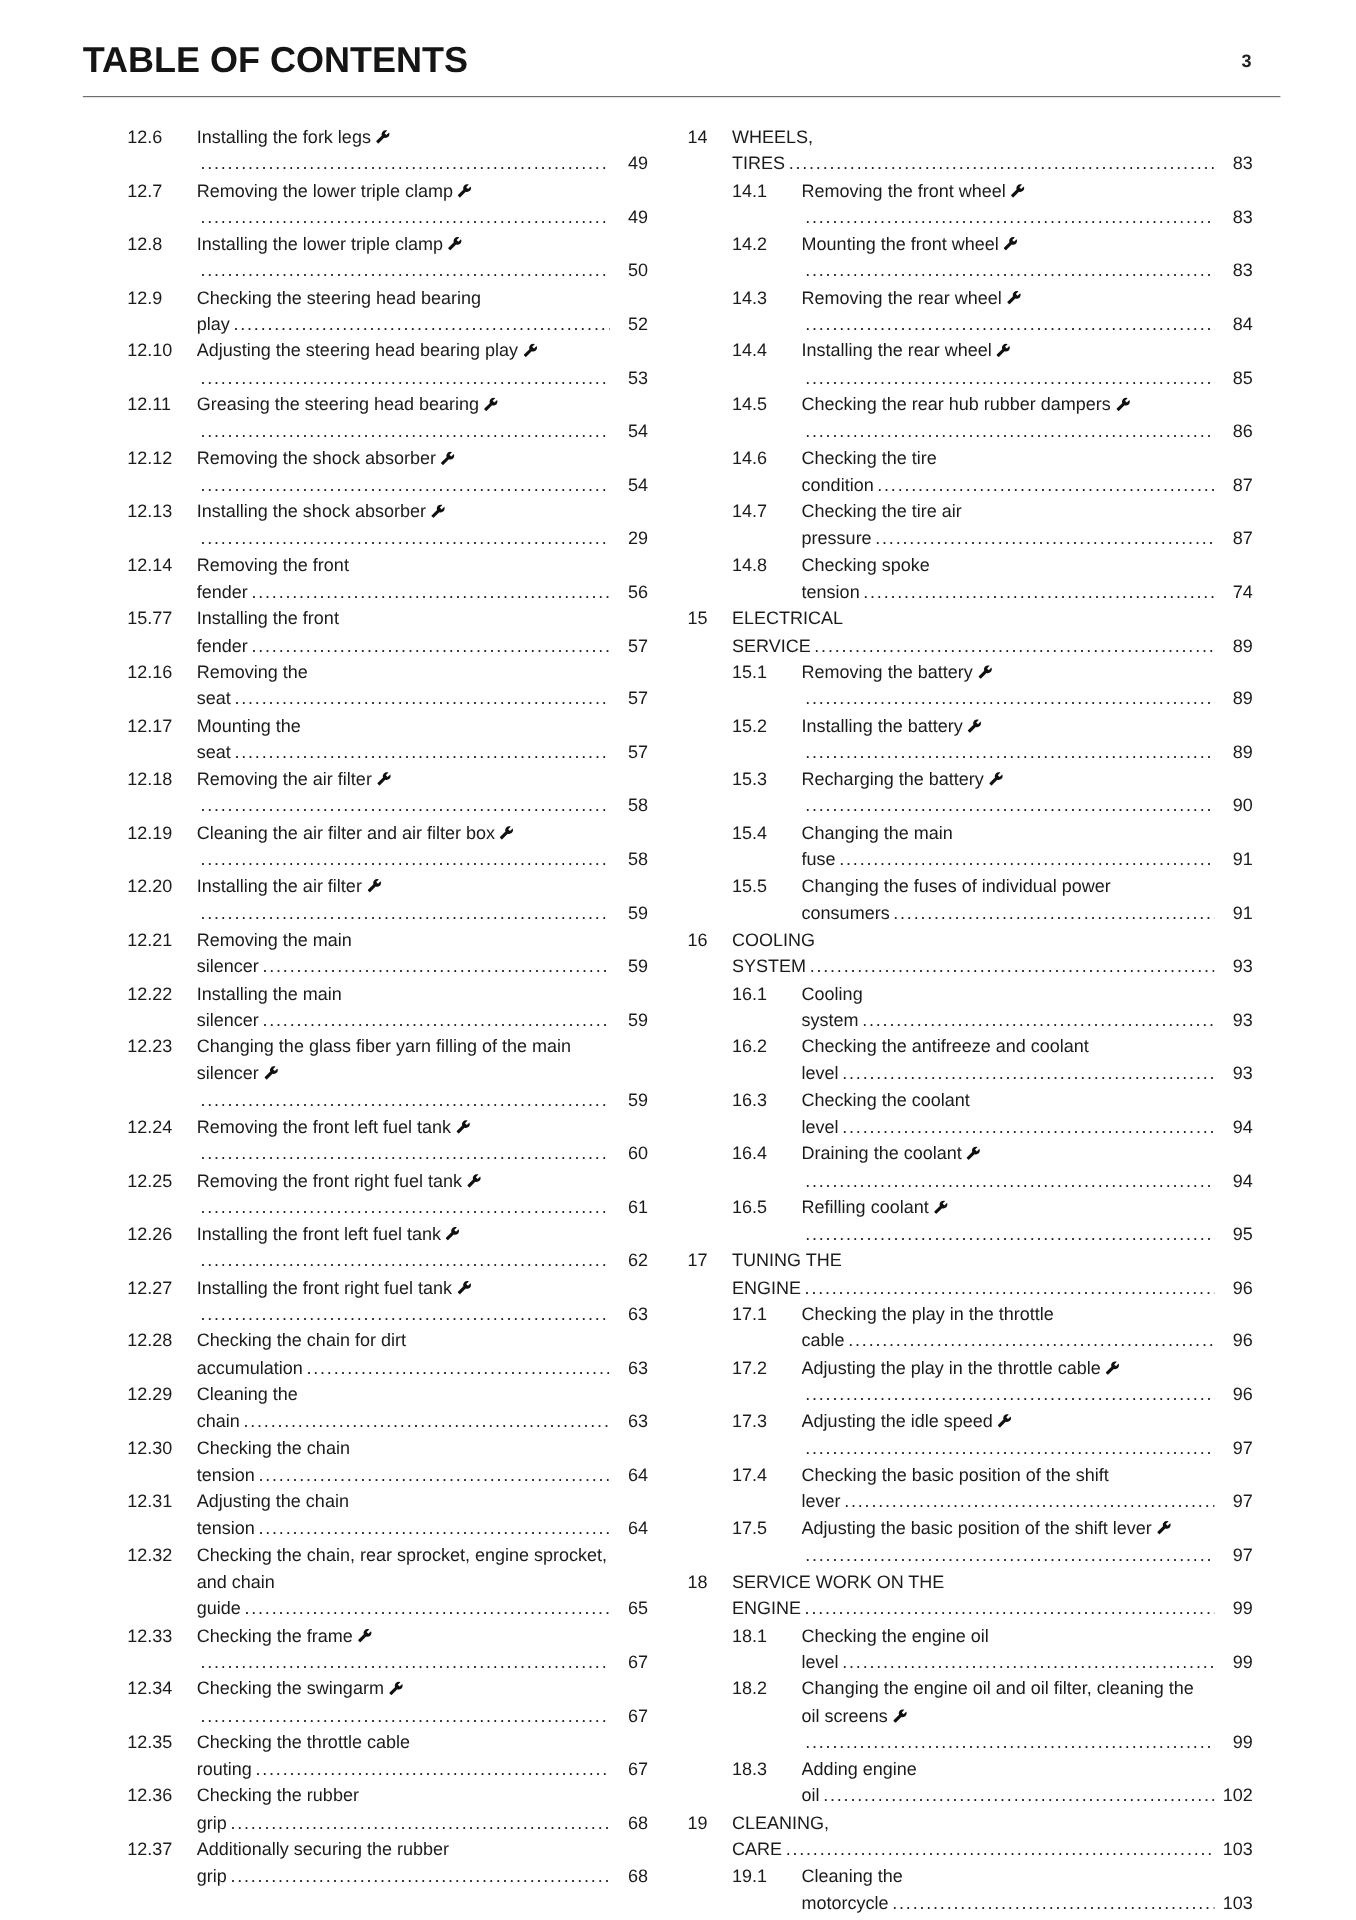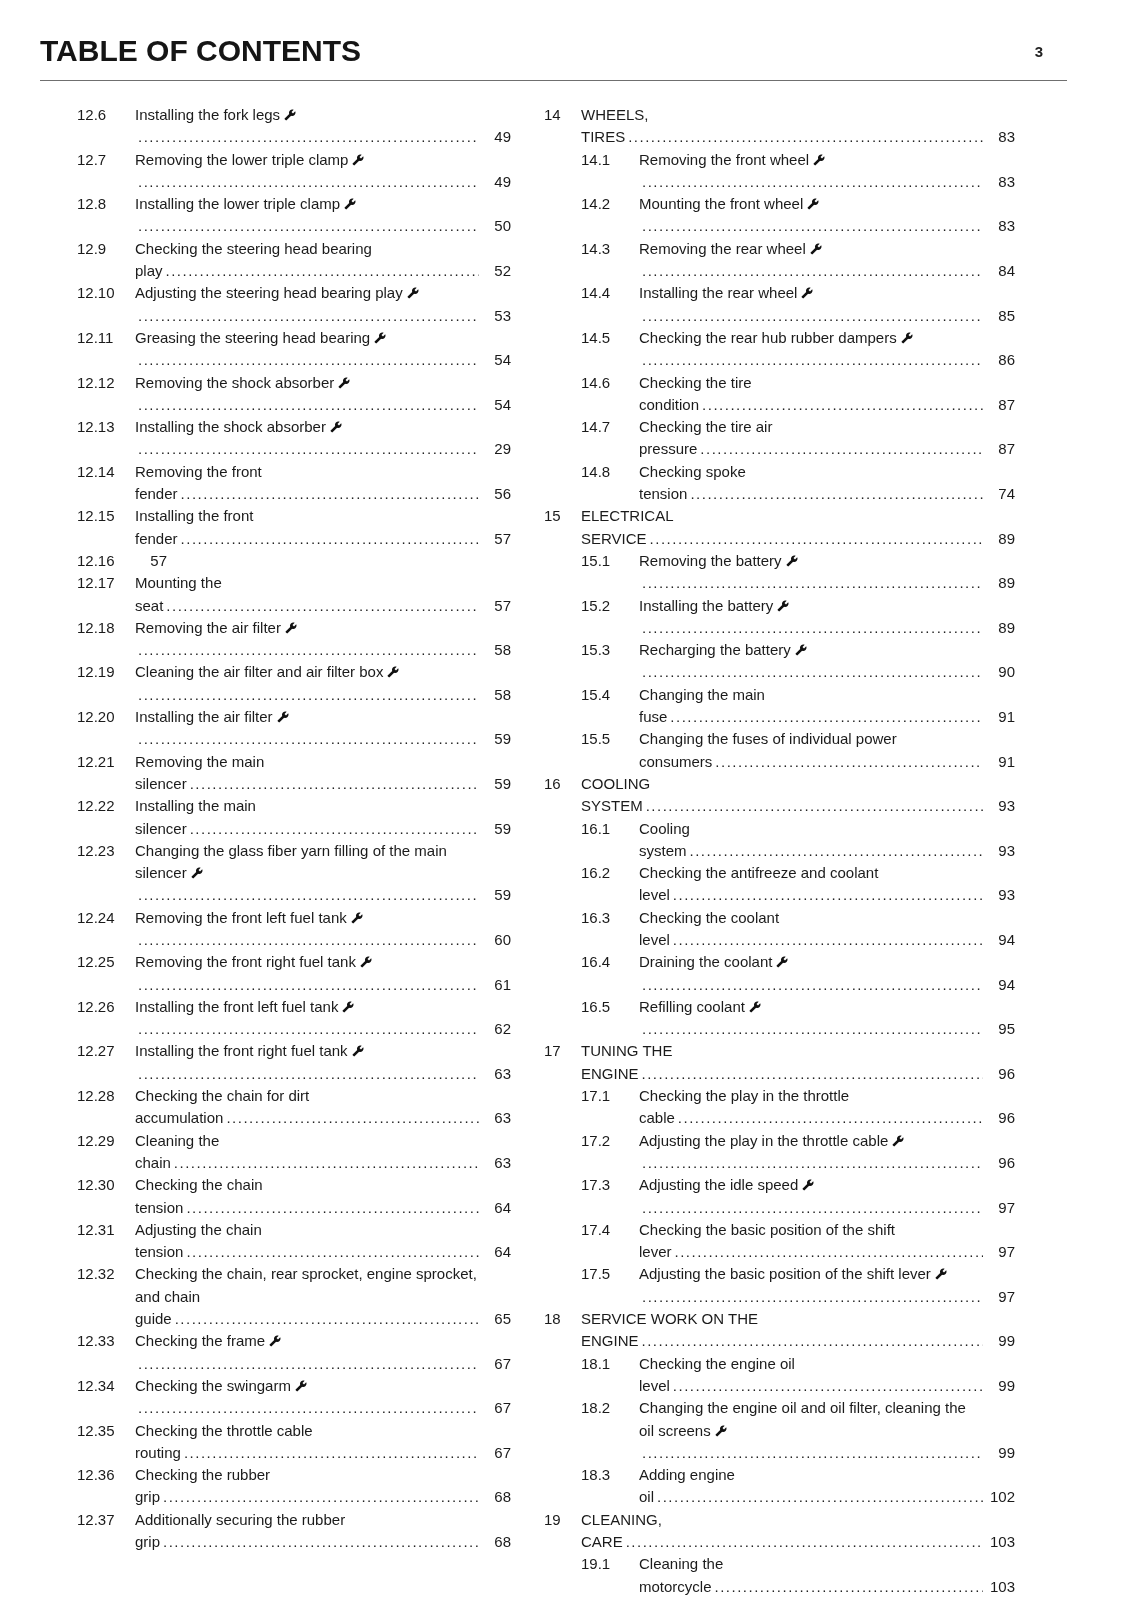--- a/index.html
+++ b/index.html
@@ -8,21 +8,21 @@
     background: #ffffff;
     width: 1130px;
     min-height: 1600px;
     font-family: "Liberation Sans", "DejaVu Sans", sans-serif;
     color: #1b1b1b;
   }
   .sheet {
     box-sizing: border-box;
     width: 1130px;
     height: 1600px;
-    padding: 34px 63px 0 40px;
+    padding: 34px 63px 0 69px;
     background: #fff;
   }
   .page-header {
     display: flex;
     align-items: center;
     justify-content: space-between;
   }
   .title {
     font-size: 30px;
     font-weight: 700;
@@ -162,26 +162,27 @@
                 <path fill="#111" d="M22.7 19l-9.1-9.1c.9-2.3.4-5-1.5-6.9-2-2-5-2.4-7.4-1.3L9 6 6 9 1.6 4.7C.4 7.1.9 10.1 2.9 12.1c1.9 1.9 4.6 2.4 6.9 1.5l9.1 9.1c.4.4 1 .4 1.4 0l2.3-2.3c.5-.4.5-1.1.1-1.4z"></path>
               </svg></span></span>
     <span class="pg">29</span>
   </div>
         <div class="row l1">
     <span class="num">12.14</span>
     <span class="text">Removing the front fender</span>
     <span class="pg">56</span>
   </div>
         <div class="row l1">
-    <span class="num">12.15</span>
+    <span class="num">15.77</span>
     <span class="text">Installing the front fender</span>
     <span class="pg">57</span>
   </div>
         <div class="row l1">
     <span class="num">12.16</span>
+    <span class="text">Removing the seat</span>
     <span class="pg">57</span>
   </div>
         <div class="row l1">
     <span class="num">12.17</span>
     <span class="text">Mounting the seat</span>
     <span class="pg">57</span>
   </div>
         <div class="row l1">
     <span class="num">12.18</span>
     <span class="text">Removing the air filter<span class="wrench"><svg viewBox="0 0 24 24" xmlns="http://www.w3.org/2000/svg">

